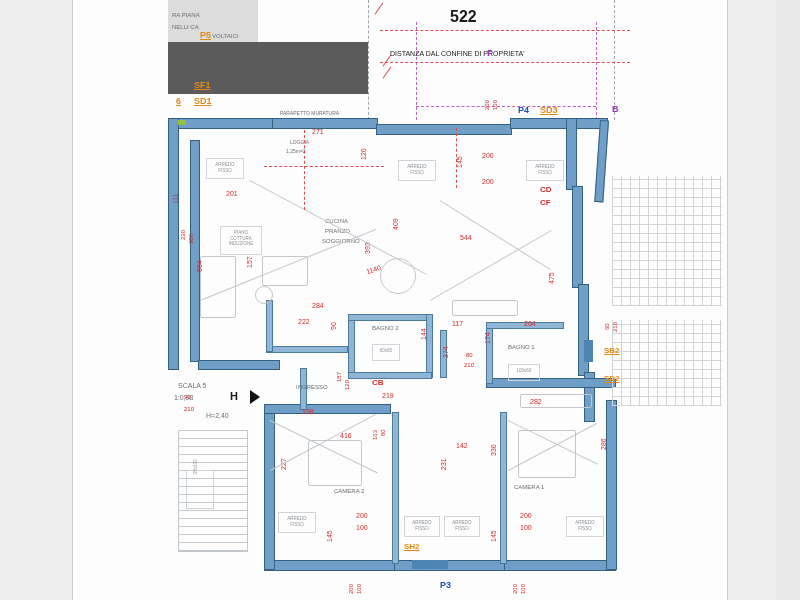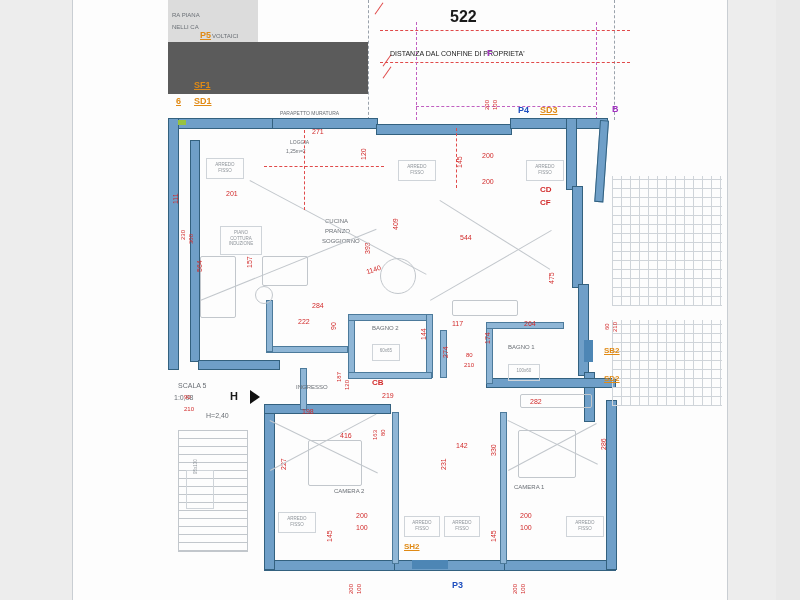--- a/index.html
+++ b/index.html
@@ -213,21 +213,21 @@
   <div class="fixbox" style="left:186px;top:470px;width:26px;height:34px;">
     <span class="vert" style="display:inline-block;">95x130</span>
   </div>
 
   <div class="txt f8 red b" style="left:540px;top:185px;">CD</div>
   <div class="txt f8 red b" style="left:540px;top:198px;">CF</div>
   <div class="txt f8 red b" style="left:372px;top:378px;">CB</div>
   <div class="txt f8 orange b" style="left:604px;top:346px;">SB2</div>
   <div class="txt f8 orange b" style="left:604px;top:374px;">SD2</div>
   <div class="txt f8 orange b" style="left:404px;top:542px;">SH2</div>
-  <div class="txt f9 blue b" style="left:452px;top:580px;">P3</div>
+  <div class="txt f9 blue b" style="left:440px;top:580px;">P3</div>
 
   <div class="txt f7 red" style="left:312px;top:128px;">271</div>
   <div class="txt f7 red vert" style="left:360px;top:160px;">120</div>
   <div class="txt f7 red vert" style="left:456px;top:168px;">145</div>
   <div class="txt f7 red" style="left:482px;top:152px;">200</div>
   <div class="txt f7 red" style="left:482px;top:178px;">200</div>
   <div class="txt f6 red vert" style="left:484px;top:110px;">200</div>
   <div class="txt f6 red vert" style="left:492px;top:110px;">100</div>
 
   <div class="txt f7 red" style="left:226px;top:190px;">201</div>

